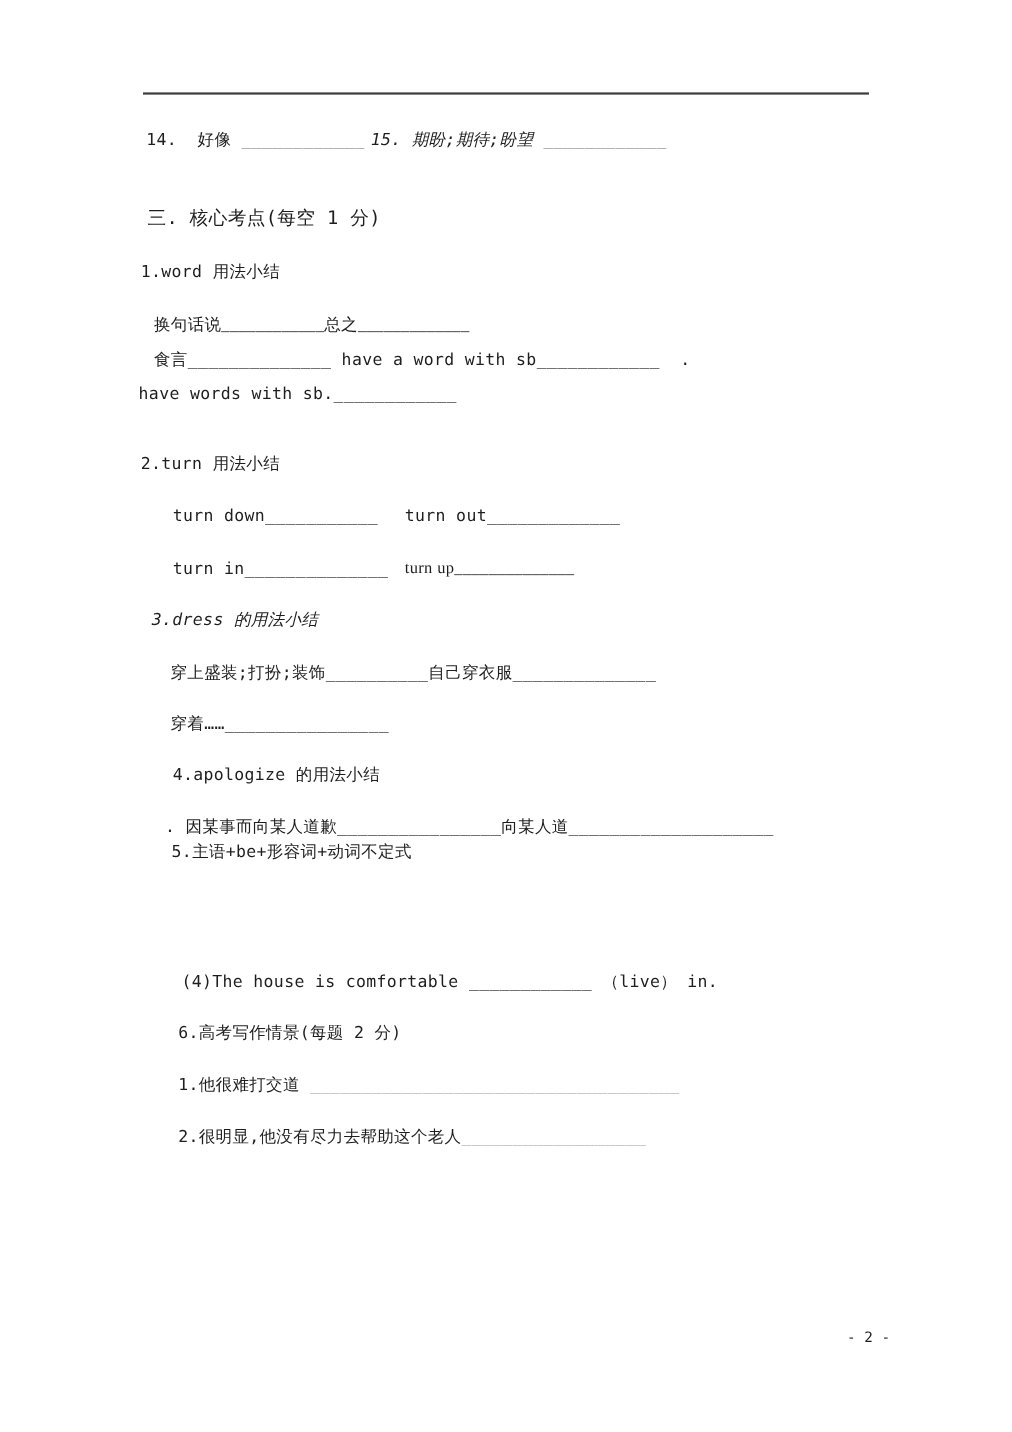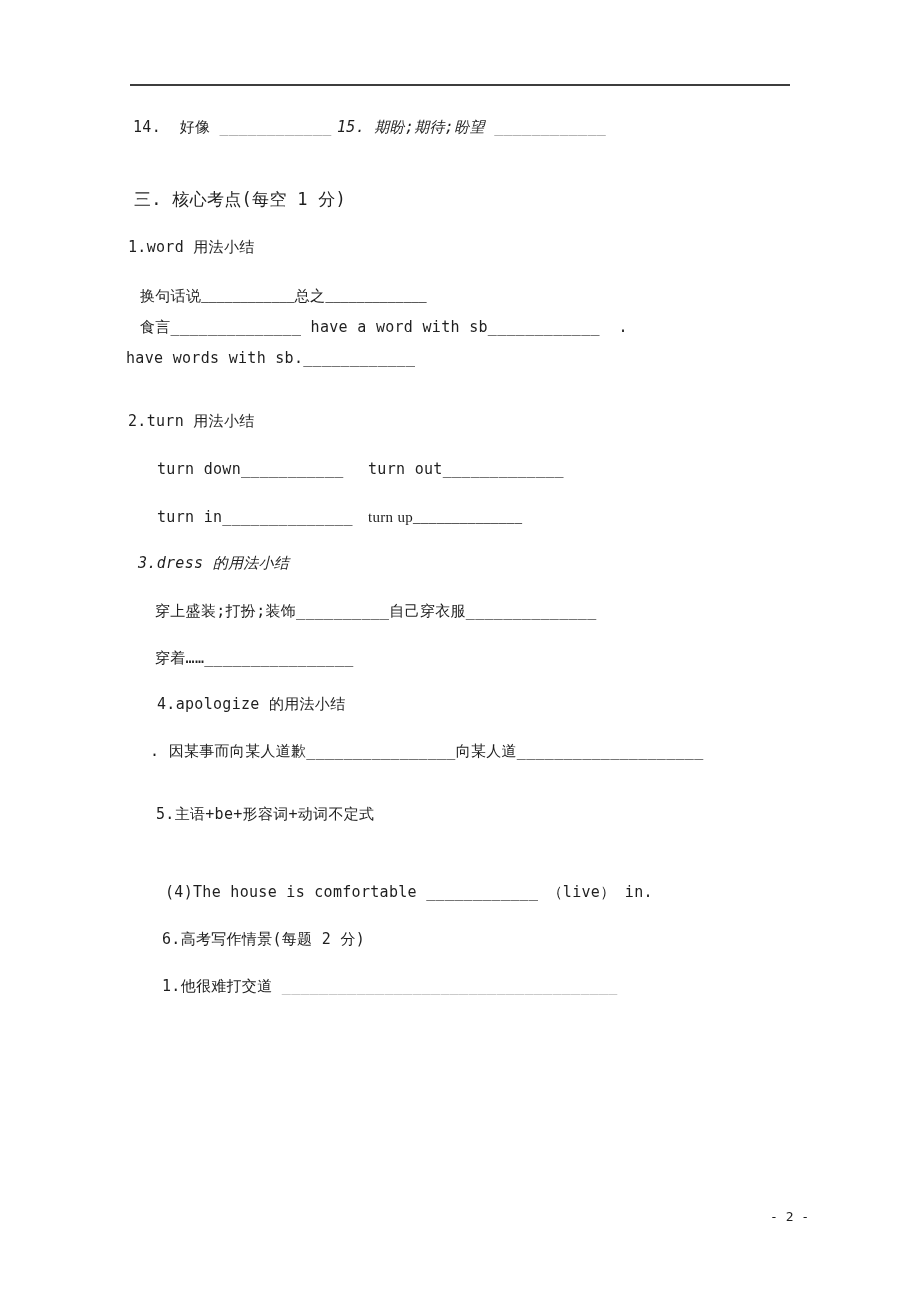--- a/index.html
+++ b/index.html
@@ -71,23 +71,24 @@
   <div class="line" style="left:157px; top:507px;">turn in______________</div>
   <div class="line" style="left:368px; top:507px;font-family:Liberation Serif, serif;">turn up______________</div>
 
   <div class="line" style="left:138px; top:553px;font-style:italic;">3.dress 的用法小结</div>
   <div class="line" style="left:155px; top:601px;">穿上盛装;打扮;装饰__________自己穿衣服______________</div>
   <div class="line" style="left:155px; top:648px;">穿着……________________</div>
 
   <div class="line" style="left:157px; top:694px;">4.apologize 的用法小结</div>
   <div class="line" style="left:150px; top:741px;">. 因某事而向某人道歉________________向某人道____________________</div>
 
-  <div class="line" style="left:156px; top:804px;text-align:right;">5.主语+be+形容词+动词不定式</div>
+  <div class="line" style="left:156px; top:764px;text-align:right;">5.主语+be+形容词+动词不定式</div>
   <div class="line" style="left:165px; top:882px;">(4)The house is comfortable ____________ （live） in.</div>
 
   <div class="line" style="left:162px; top:929px;">6.高考写作情景(每题 2 分)</div>
 
   <div class="line" style="left:162px; top:976px;"><span>1.他很难打交道 </span><span class="blank-light">____________________________________</span></div>
 
+  <div class="line" style="left:162px; top:1023px;"><span>2.很明显,他没有尽力去帮助这个老人</span><span class="blank-light">__________________</span></div>
 
   <div class="footer" style="left:770px; top:1209px;">- 2 -</div>
 
 </div>
 
 </body></html>

